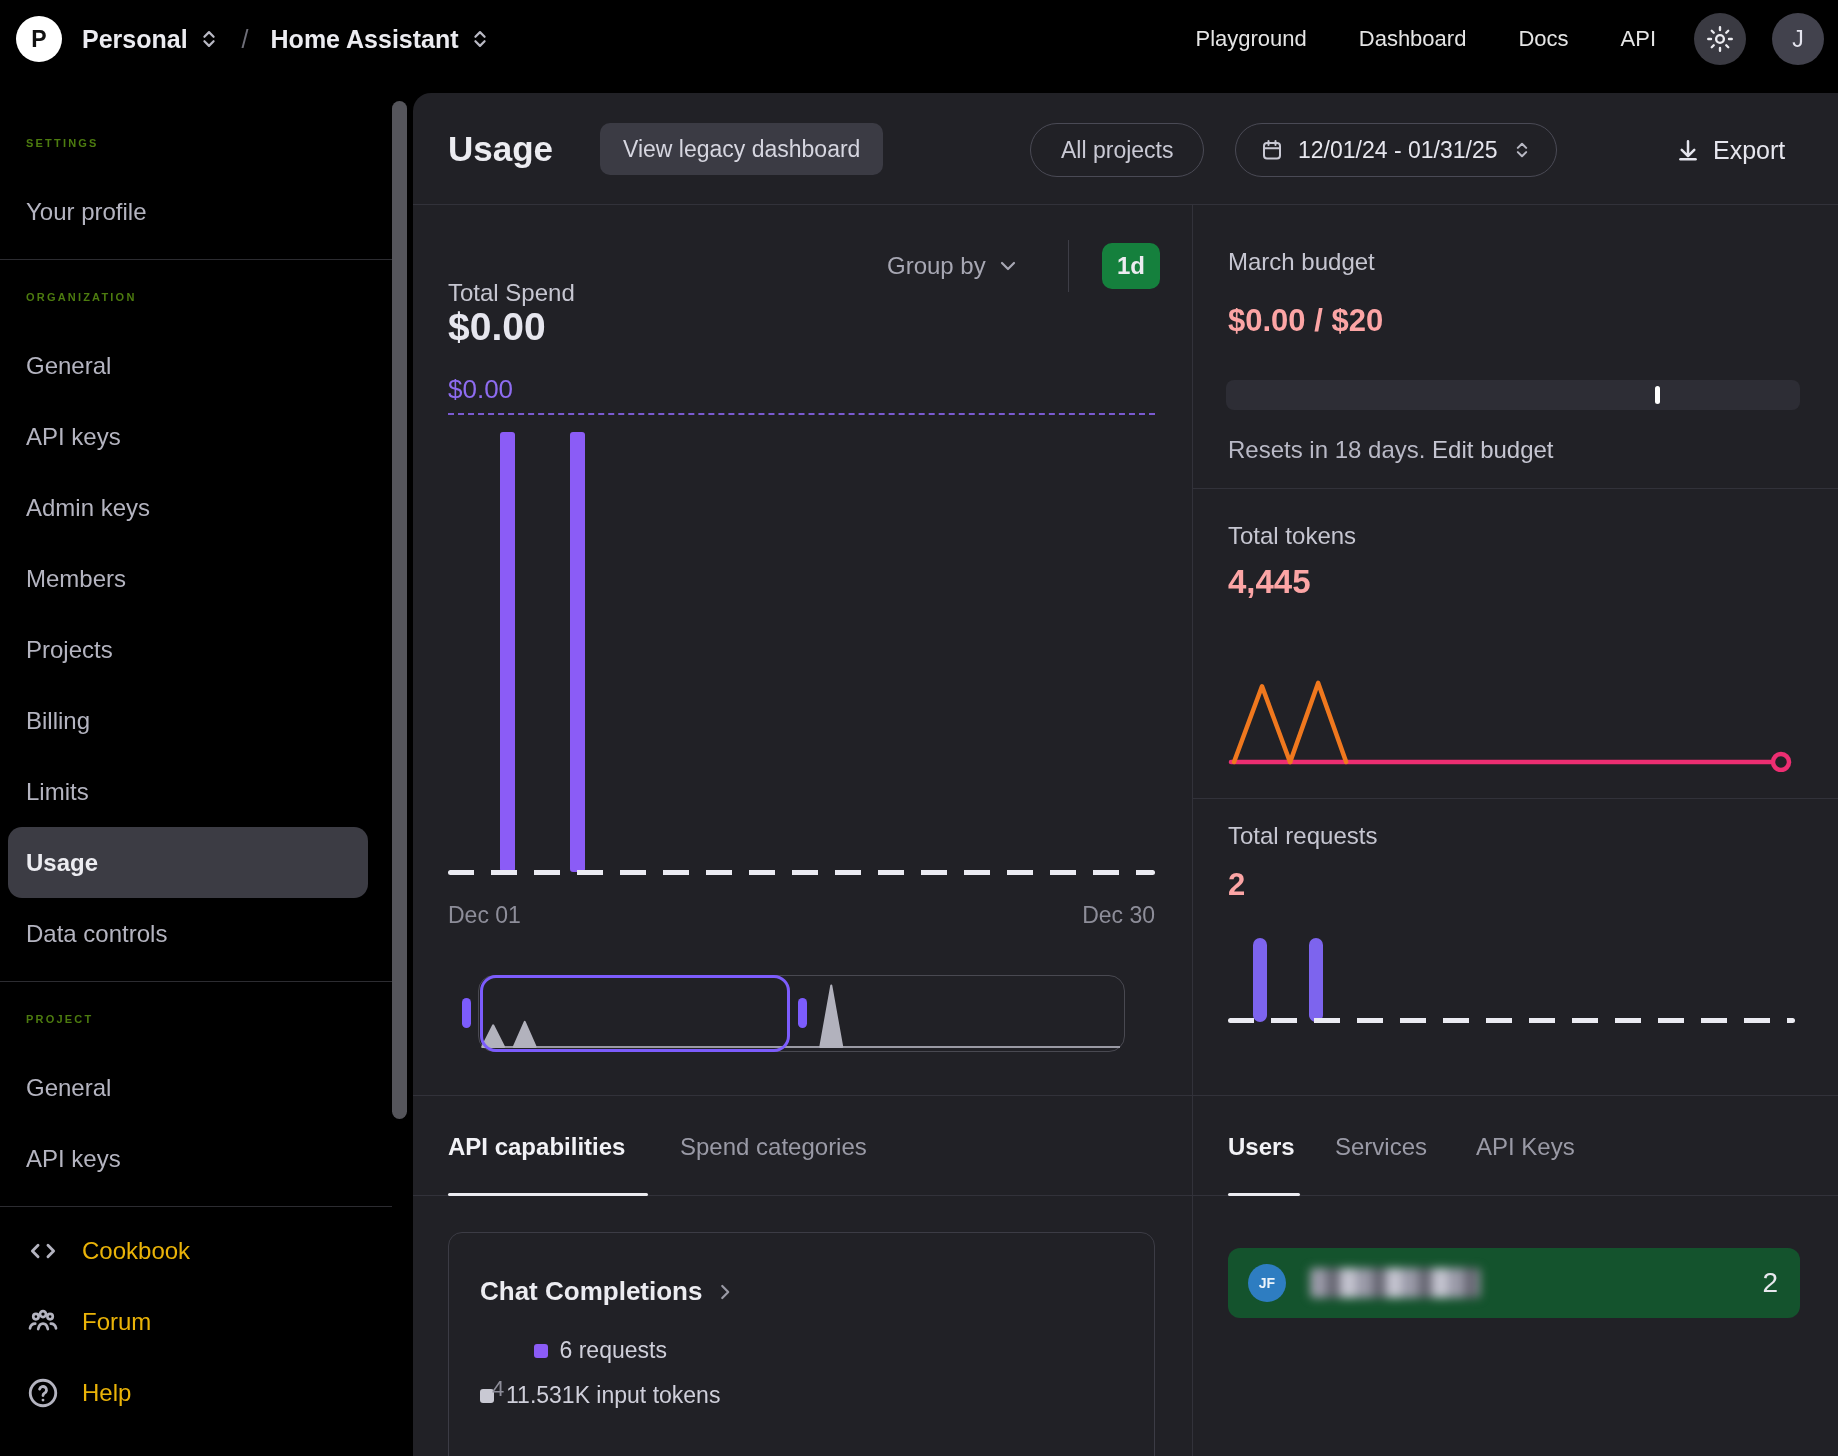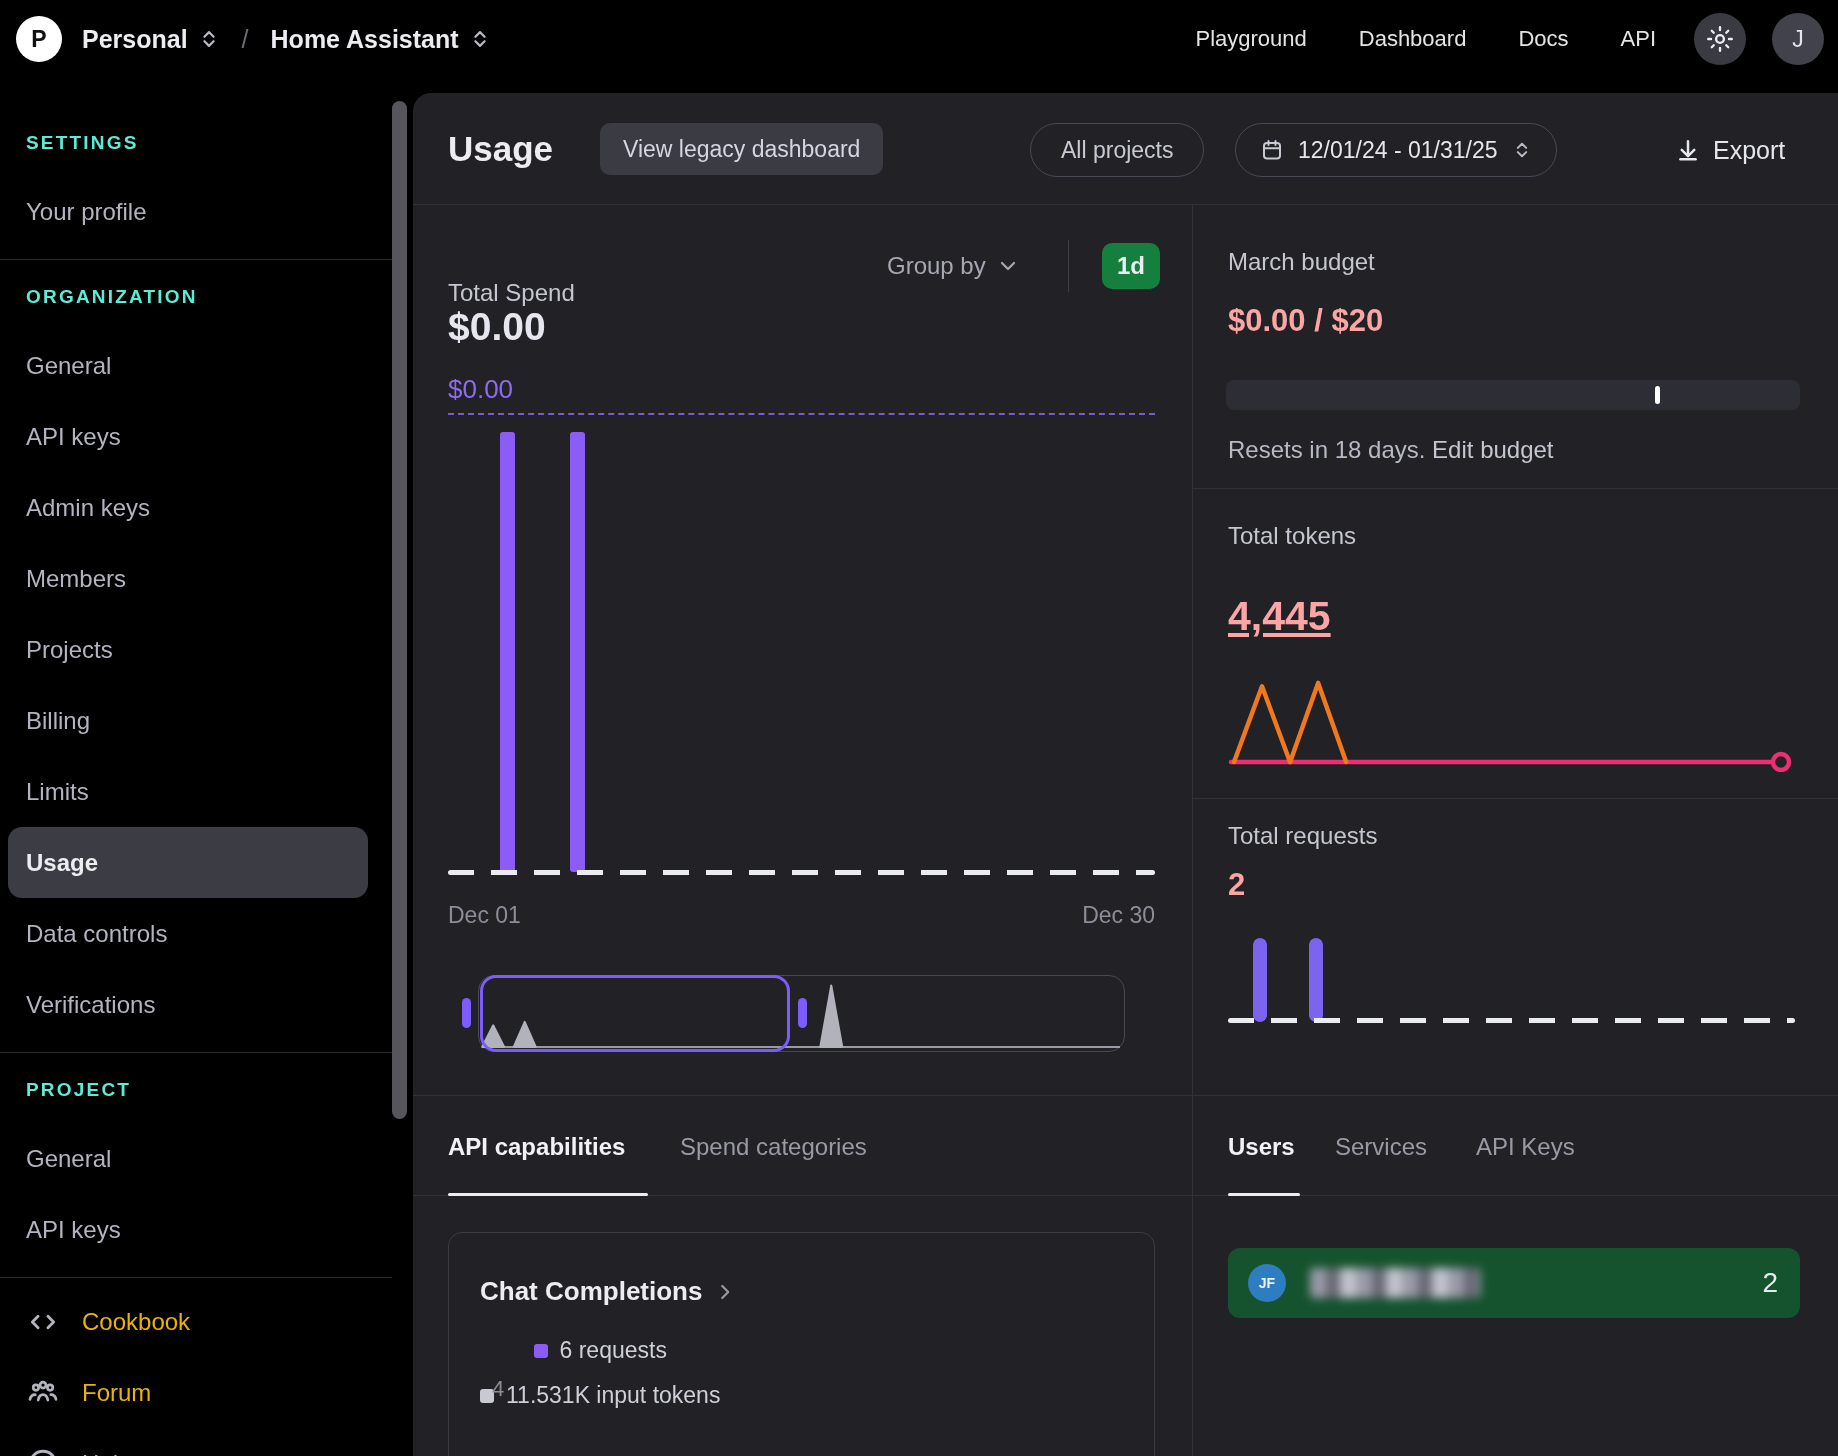--- a/index.html
+++ b/index.html
@@ -14,21 +14,21 @@
   .crumb{display:flex;align-items:center;gap:10px;margin-left:20px;font-size:25px;font-weight:700;color:#ececf1;}
   .crumb .sep{color:#6e6e78;font-weight:400;margin:0 12px;}
   .updown{display:inline-flex;align-items:center;color:#b9b9c4;}
   .nav-spacer{flex:1;}
   .nav-links{display:flex;align-items:center;gap:52px;font-size:22px;color:#e5e5e5;}
   .nav-link{cursor:pointer;}
   .icon-circle{width:52px;height:52px;border-radius:50%;background:#3a3a42;display:flex;align-items:center;justify-content:center;margin-left:38px;color:#ececf1;}
   .user-avatar{width:52px;height:52px;border-radius:50%;background:#42424d;display:flex;align-items:center;justify-content:center;margin-left:26px;color:#e4e4ee;font-size:23px;}
   
   .side{position:absolute;left:0;top:78px;width:392px;bottom:0;padding:48px 0 0 26px;box-sizing:border-box;}
-  .side-heading{height:34px;font-size:19px;font-weight:700;letter-spacing:2.2px;color:#5eead4;display:flex;align-items:center;margin-bottom:16px;margin-top:20px;}
+  .side-heading{height:34px;font-size:11px;font-weight:700;letter-spacing:2.2px;color:#4d7c0f;display:flex;align-items:center;margin-bottom:16px;margin-top:20px;}
   .side-heading:first-child{margin-top:0;}
   .side-item{height:71px;display:flex;align-items:center;font-size:24px;color:#b4b4c0;cursor:pointer;}
   .side-item.active{background:#3c3c44;border-radius:14px;margin-left:-18px;padding-left:18px;margin-right:24px;color:#ececf1;font-weight:600;}
   .side-divider{height:1px;background:#2c2c31;margin:12px 0 0 -26px;width:392px;}
   .side-foot-item{height:71px;display:flex;align-items:center;gap:22px;font-size:24px;color:#eab308;cursor:pointer;margin-top:0;}
   .side-foot-item .fi{display:inline-flex;color:#b4b4c0;}
   .side-scrollbar{position:absolute;left:392px;top:101px;width:15px;height:1018px;border-radius:8px;background:#55555b;}
   
   .panel{position:absolute;left:413px;top:93px;right:0;bottom:0;background:#212126;border-top-left-radius:18px;}
   .abs{position:absolute;}
@@ -133,21 +133,20 @@
     <div class="side-heading">ORGANIZATION</div>
     <div class="side-item">General</div>
     <div class="side-item">API keys</div>
     <div class="side-item">Admin keys</div>
     <div class="side-item">Members</div>
     <div class="side-item">Projects</div>
     <div class="side-item">Billing</div>
     <div class="side-item">Limits</div>
     <div class="side-item active">Usage</div>
     <div class="side-item">Data controls</div>
-    <div class="side-item">Verifications</div>
     <div class="side-divider"></div>
     <div class="side-heading">PROJECT</div>
     <div class="side-item">General</div>
     <div class="side-item">API keys</div>
     <div class="side-divider" style="margin-bottom: 8px;"></div>
     <div class="side-foot-item">
       <span class="fi">
         <svg width="34" height="34" viewBox="0 0 24 24" fill="none" stroke="currentColor" stroke-width="2" stroke-linecap="round" stroke-linejoin="round">
           <polyline points="8.5 8 4.5 12 8.5 16"></polyline>
           <polyline points="15.5 8 19.5 12 15.5 16"></polyline>
@@ -284,21 +283,21 @@
   <div class="abs r-value" style="top:210px;font-size:31px;">$0.00 / $20</div>
   <div class="abs progress">
     <div class="progress-tick"></div>
   </div>
   <div class="abs resets">
     <span>Resets in 18 days. </span><span class="edit">Edit budget</span>
   </div>
   <div class="abs hline" style="left:779px;right:0;top:395px;"></div>
 
   <div class="abs r-label" style="top:429px;">Total tokens</div>
-  <div class="abs r-value" style="top:500px;font-size:41px;text-decoration:underline;">4,445</div>
+  <div class="abs r-value" style="top:470px;font-size:33px;">4,445</div>
   <svg class="abs" style="left:815px;top:575px;" width="567" height="104" viewBox="0 0 567 104" id="tokens-svg">
       <line x1="3" y1="94" x2="553" y2="94" stroke="#ed2e72" stroke-width="4.5" stroke-linecap="round"></line>
       <path d="M 6.019999999999996 94 L 34.019999999999996 18.319999999999993 L 62.019999999999996 94" fill="none" stroke="#f0781e" stroke-width="4.5" stroke-linecap="round" stroke-linejoin="round"></path>
       <path d="M 62.153000000000006 94 L 90.153 14.879999999999995 L 118.153 94" fill="none" stroke="#f0781e" stroke-width="4.5" stroke-linecap="round" stroke-linejoin="round"></path>
       <circle cx="553" cy="94" r="8" fill="#212126" stroke="#ed2e72" stroke-width="4.5"></circle>
     </svg>
   <div class="abs hline" style="left:779px;right:0;top:705px;"></div>
 
   <div class="abs r-label" style="top:729px;">Total requests</div>
   <div class="abs r-value" style="top:774px;font-size:31px;">2</div>

